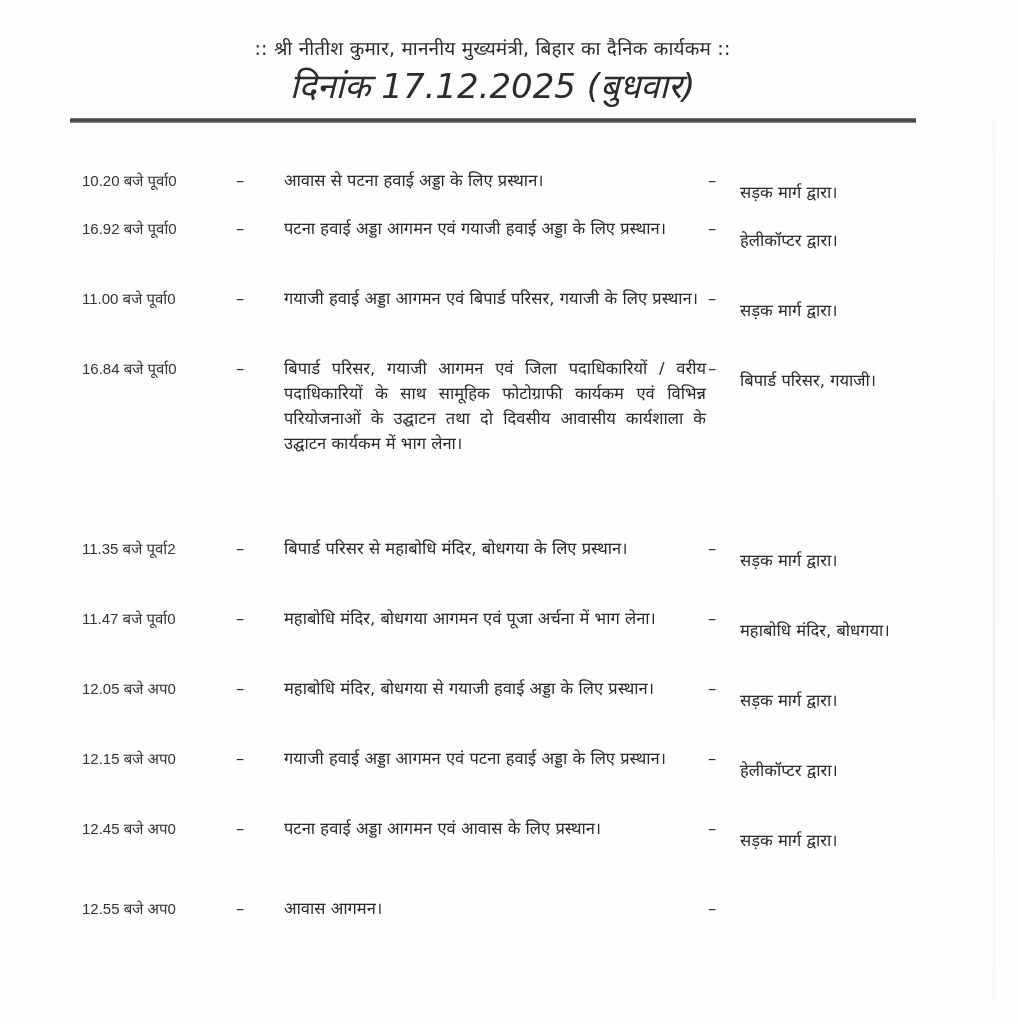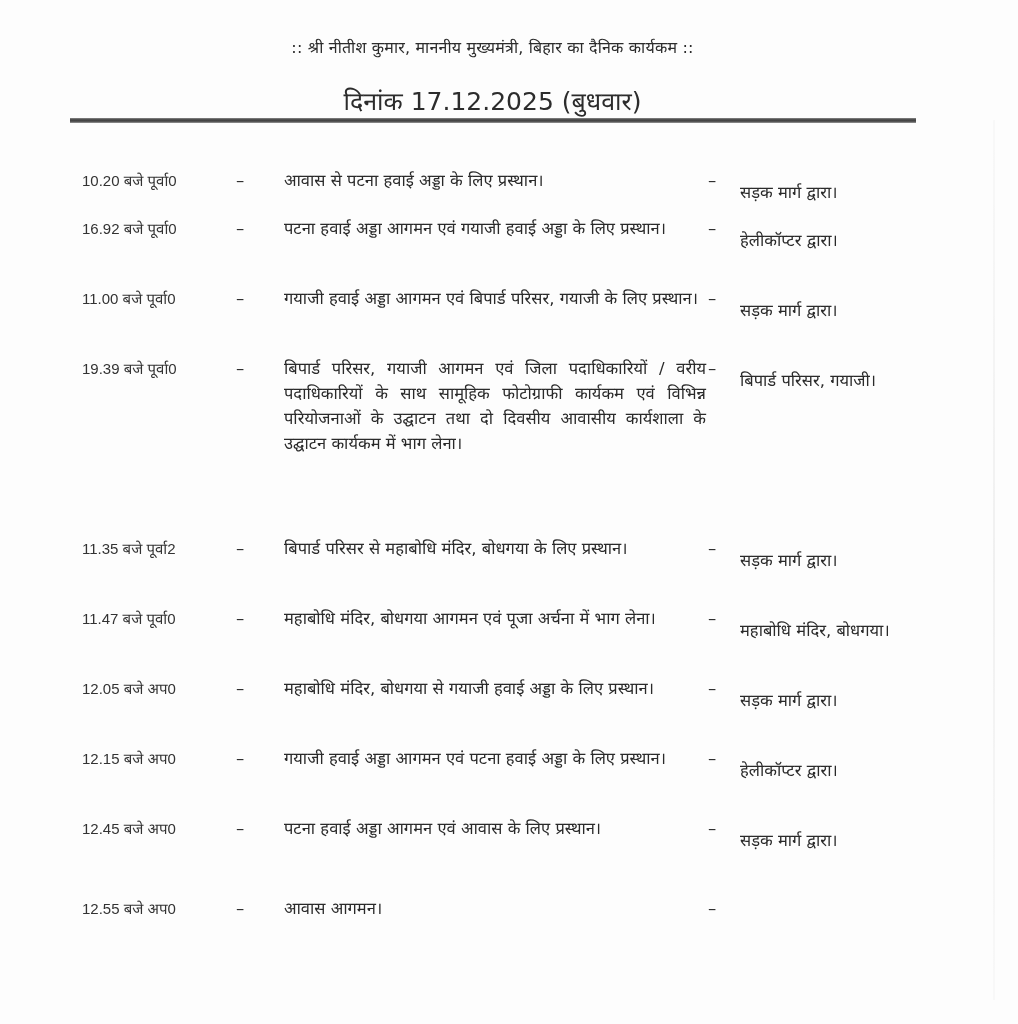--- a/index.html
+++ b/index.html
@@ -23,31 +23,32 @@
       background: #fdfdfd;
     }
     .header {
       position: absolute;
       left: 70px;
       width: 845px;
       top: 30px;
       text-align: center;
     }
     .header .title {
-      font-size: 16px;
+      font-size: 19px;
       line-height: 36px;
       color: #2c2c2c;
       letter-spacing: 0.2px;
       white-space: nowrap;
     }
     .header .date-line {
-      font-size: 25px;
+      font-size: 34px;
       line-height: 36px;
       color: #2c2c2c;
-      margin-top: 18px;
+      margin-top: 2px;
+      font-style: italic;
     }
     .rule {
       position: absolute;
       left: 70px;
       top: 118px;
       width: 846px;
       height: 5px;
       background: linear-gradient(#8a8a8a 0, #3c3c3c 40%, #555 70%, #9a9a9a 100%);
     }
     .schedule {
@@ -136,21 +137,21 @@
       <span class="mode">हेलीकॉप्टर द्वारा।</span>
     </div>
     <div class="row" style="top: 286px;">
       <span class="time">11.00 बजे पूर्वा0</span>
       <span class="dash1">–</span>
       <span class="desc">गयाजी हवाई अड्डा आगमन एवं बिपार्ड परिसर, गयाजी के लिए प्रस्थान।</span>
       <span class="dash2">–</span>
       <span class="mode">सड़क मार्ग द्वारा।</span>
     </div>
     <div class="row" style="top: 356px;">
-      <span class="time">19.39 बजे पूर्वा0</span>
+      <span class="time">16.84 बजे पूर्वा0</span>
       <span class="dash1">–</span>
       <span class="desc">बिपार्ड परिसर, गयाजी आगमन एवं जिला पदाधिकारियों / वरीय पदाधिकारियों के साथ सामूहिक फोटोग्राफी कार्यकम एवं विभिन्न परियोजनाओं के उद्घाटन तथा दो दिवसीय आवासीय कार्यशाला के उद्घाटन कार्यकम में भाग लेना।</span>
       <span class="dash2">–</span>
       <span class="mode">बिपार्ड परिसर, गयाजी।</span>
     </div>
     <div class="row" style="top: 536px;">
       <span class="time">11.35 बजे पूर्वा2</span>
       <span class="dash1">–</span>
       <span class="desc">बिपार्ड परिसर से महाबोधि मंदिर, बोधगया के लिए प्रस्थान।</span>
       <span class="dash2">–</span>

